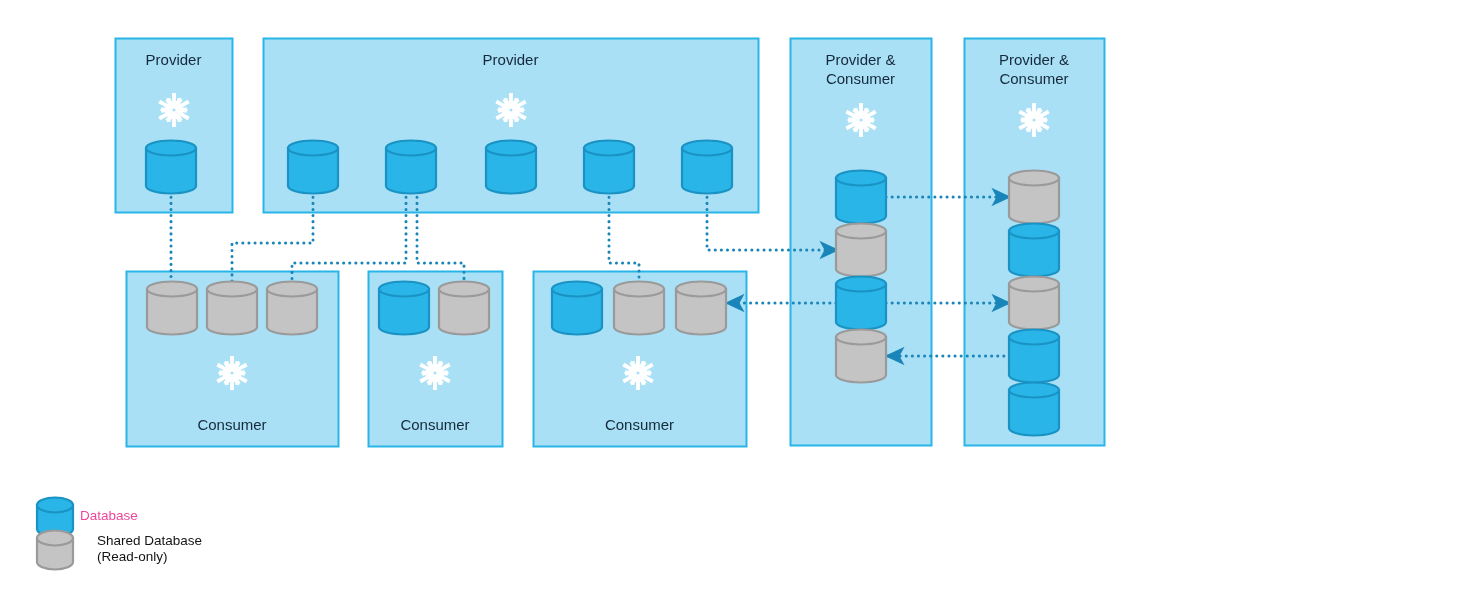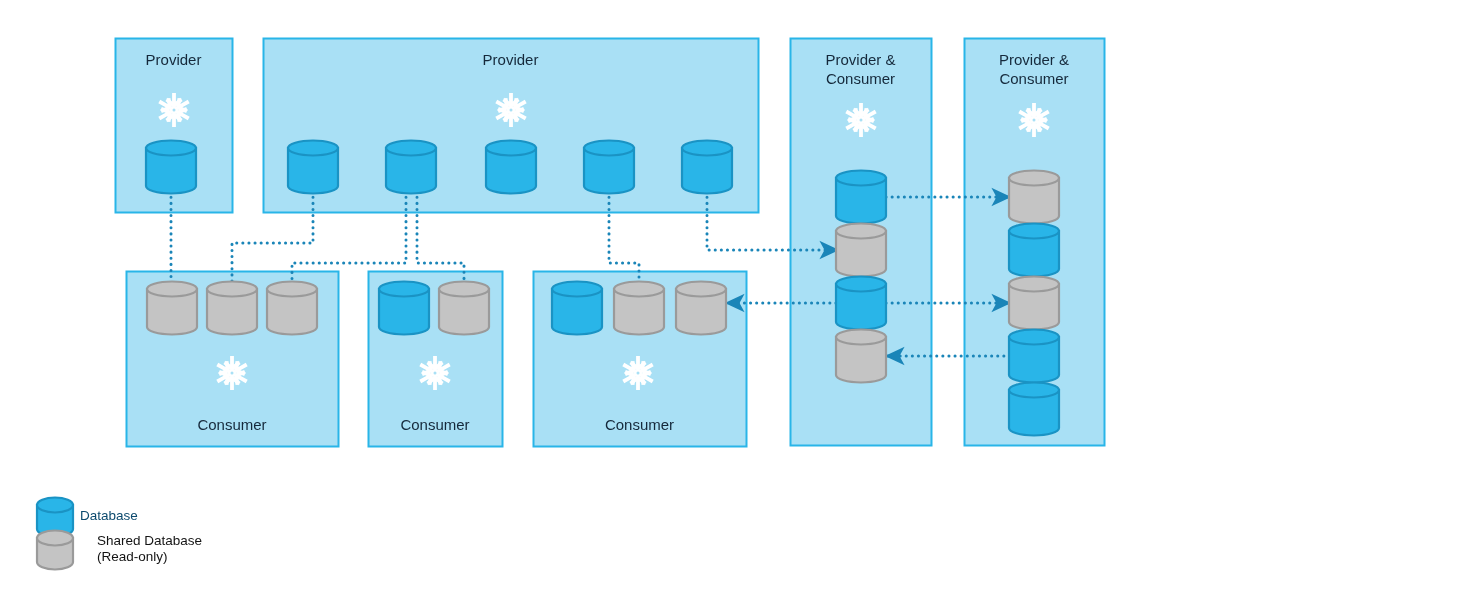--- a/index.html
+++ b/index.html
@@ -210,17 +210,17 @@
       <div class="lbl" style="left: 263px; width: 495px; color: rgb(21, 41, 59); top: 50px;">Provider</div>
       <div class="lbl" style="left: 790px; width: 141px; color: rgb(21, 41, 59); top: 50px;">Provider &amp;
 Consumer</div>
       <div class="lbl" style="left: 964px; width: 140px; color: rgb(21, 41, 59); top: 50px;">Provider &amp;
 Consumer</div>
       <div class="lbl" style="left: 126px; width: 212px; color: rgb(21, 41, 59); top: 415px;">Consumer</div>
       <div class="lbl" style="left: 368px; width: 134px; color: rgb(21, 41, 59); top: 415px;">Consumer</div>
       <div class="lbl" style="left: 533px; width: 213px; color: rgb(21, 41, 59); top: 415px;">Consumer</div>
     </div>
   <div id="legend-labels">
-      <div class="legend-text" style="left: 80px; color: #0c4a6e; top: 508px;">Database</div>
+      <div class="legend-text" style="left: 80px; color: #ec4899; top: 508px;">Database</div>
       <div class="legend-text" style="left: 97px; color: rgb(20, 20, 20); top: 533px;">Shared Database
 (Read-only)</div>
     </div>
 </div>
 
 </body></html>

